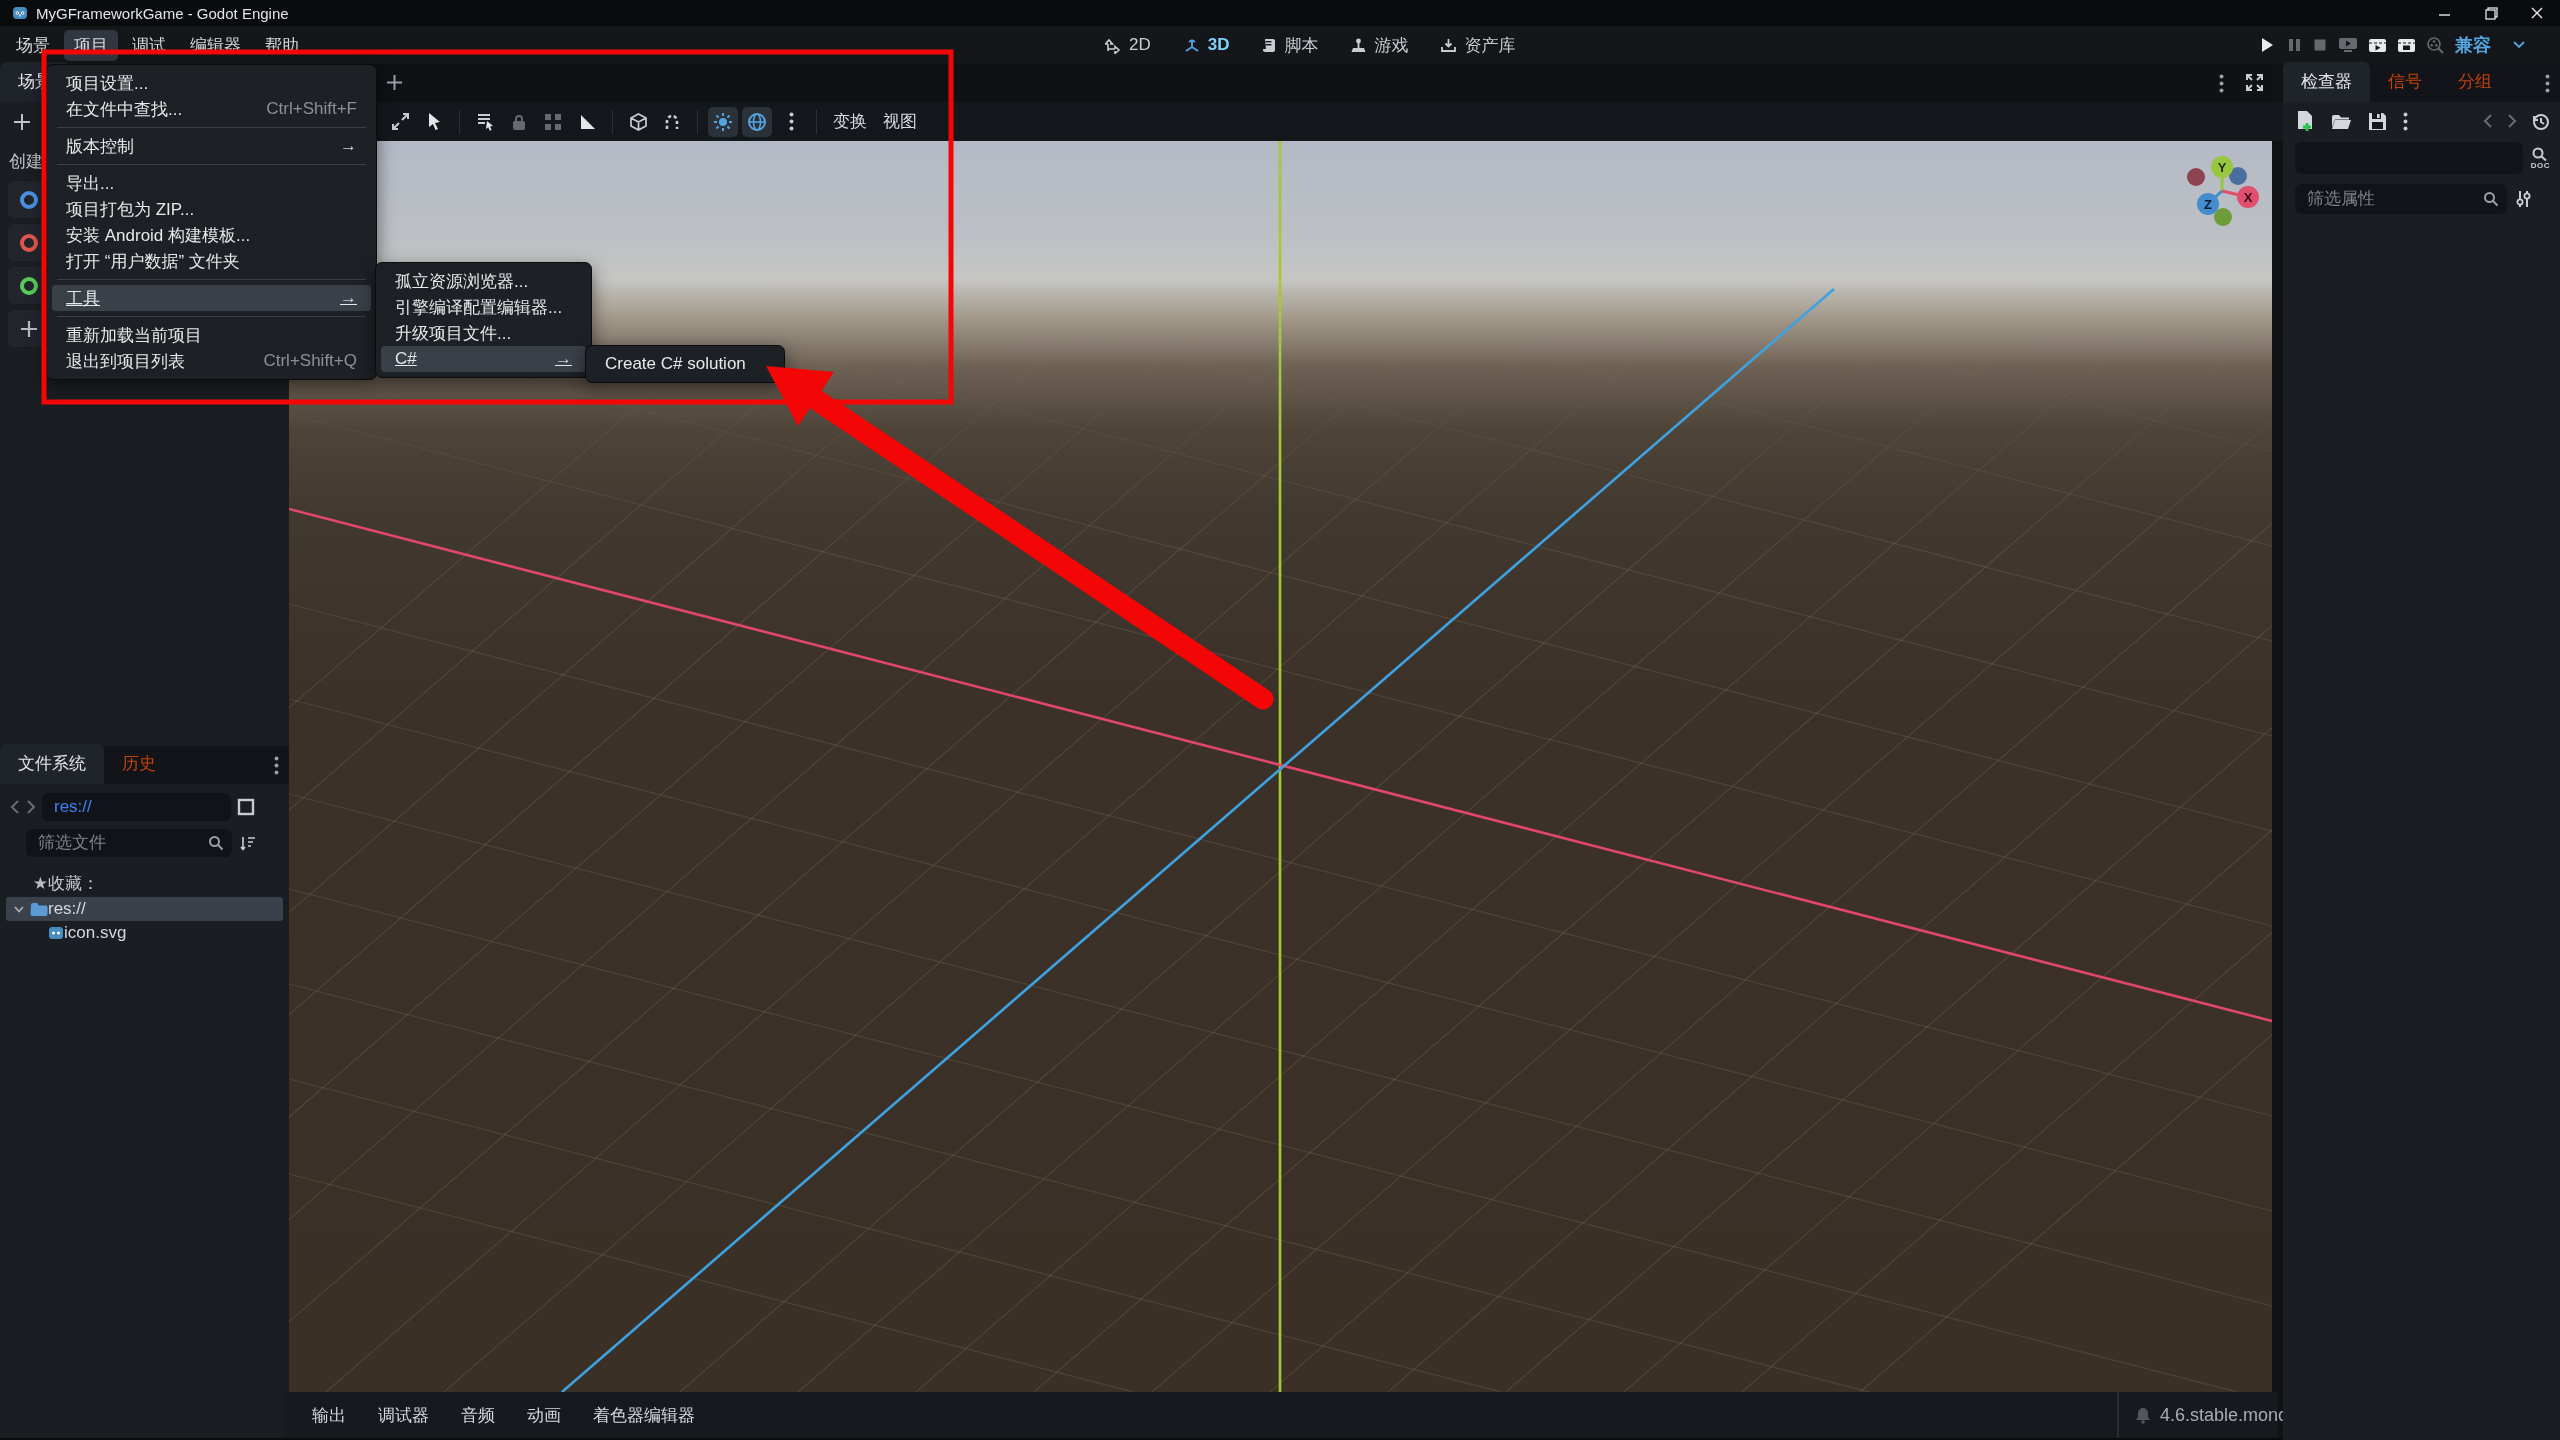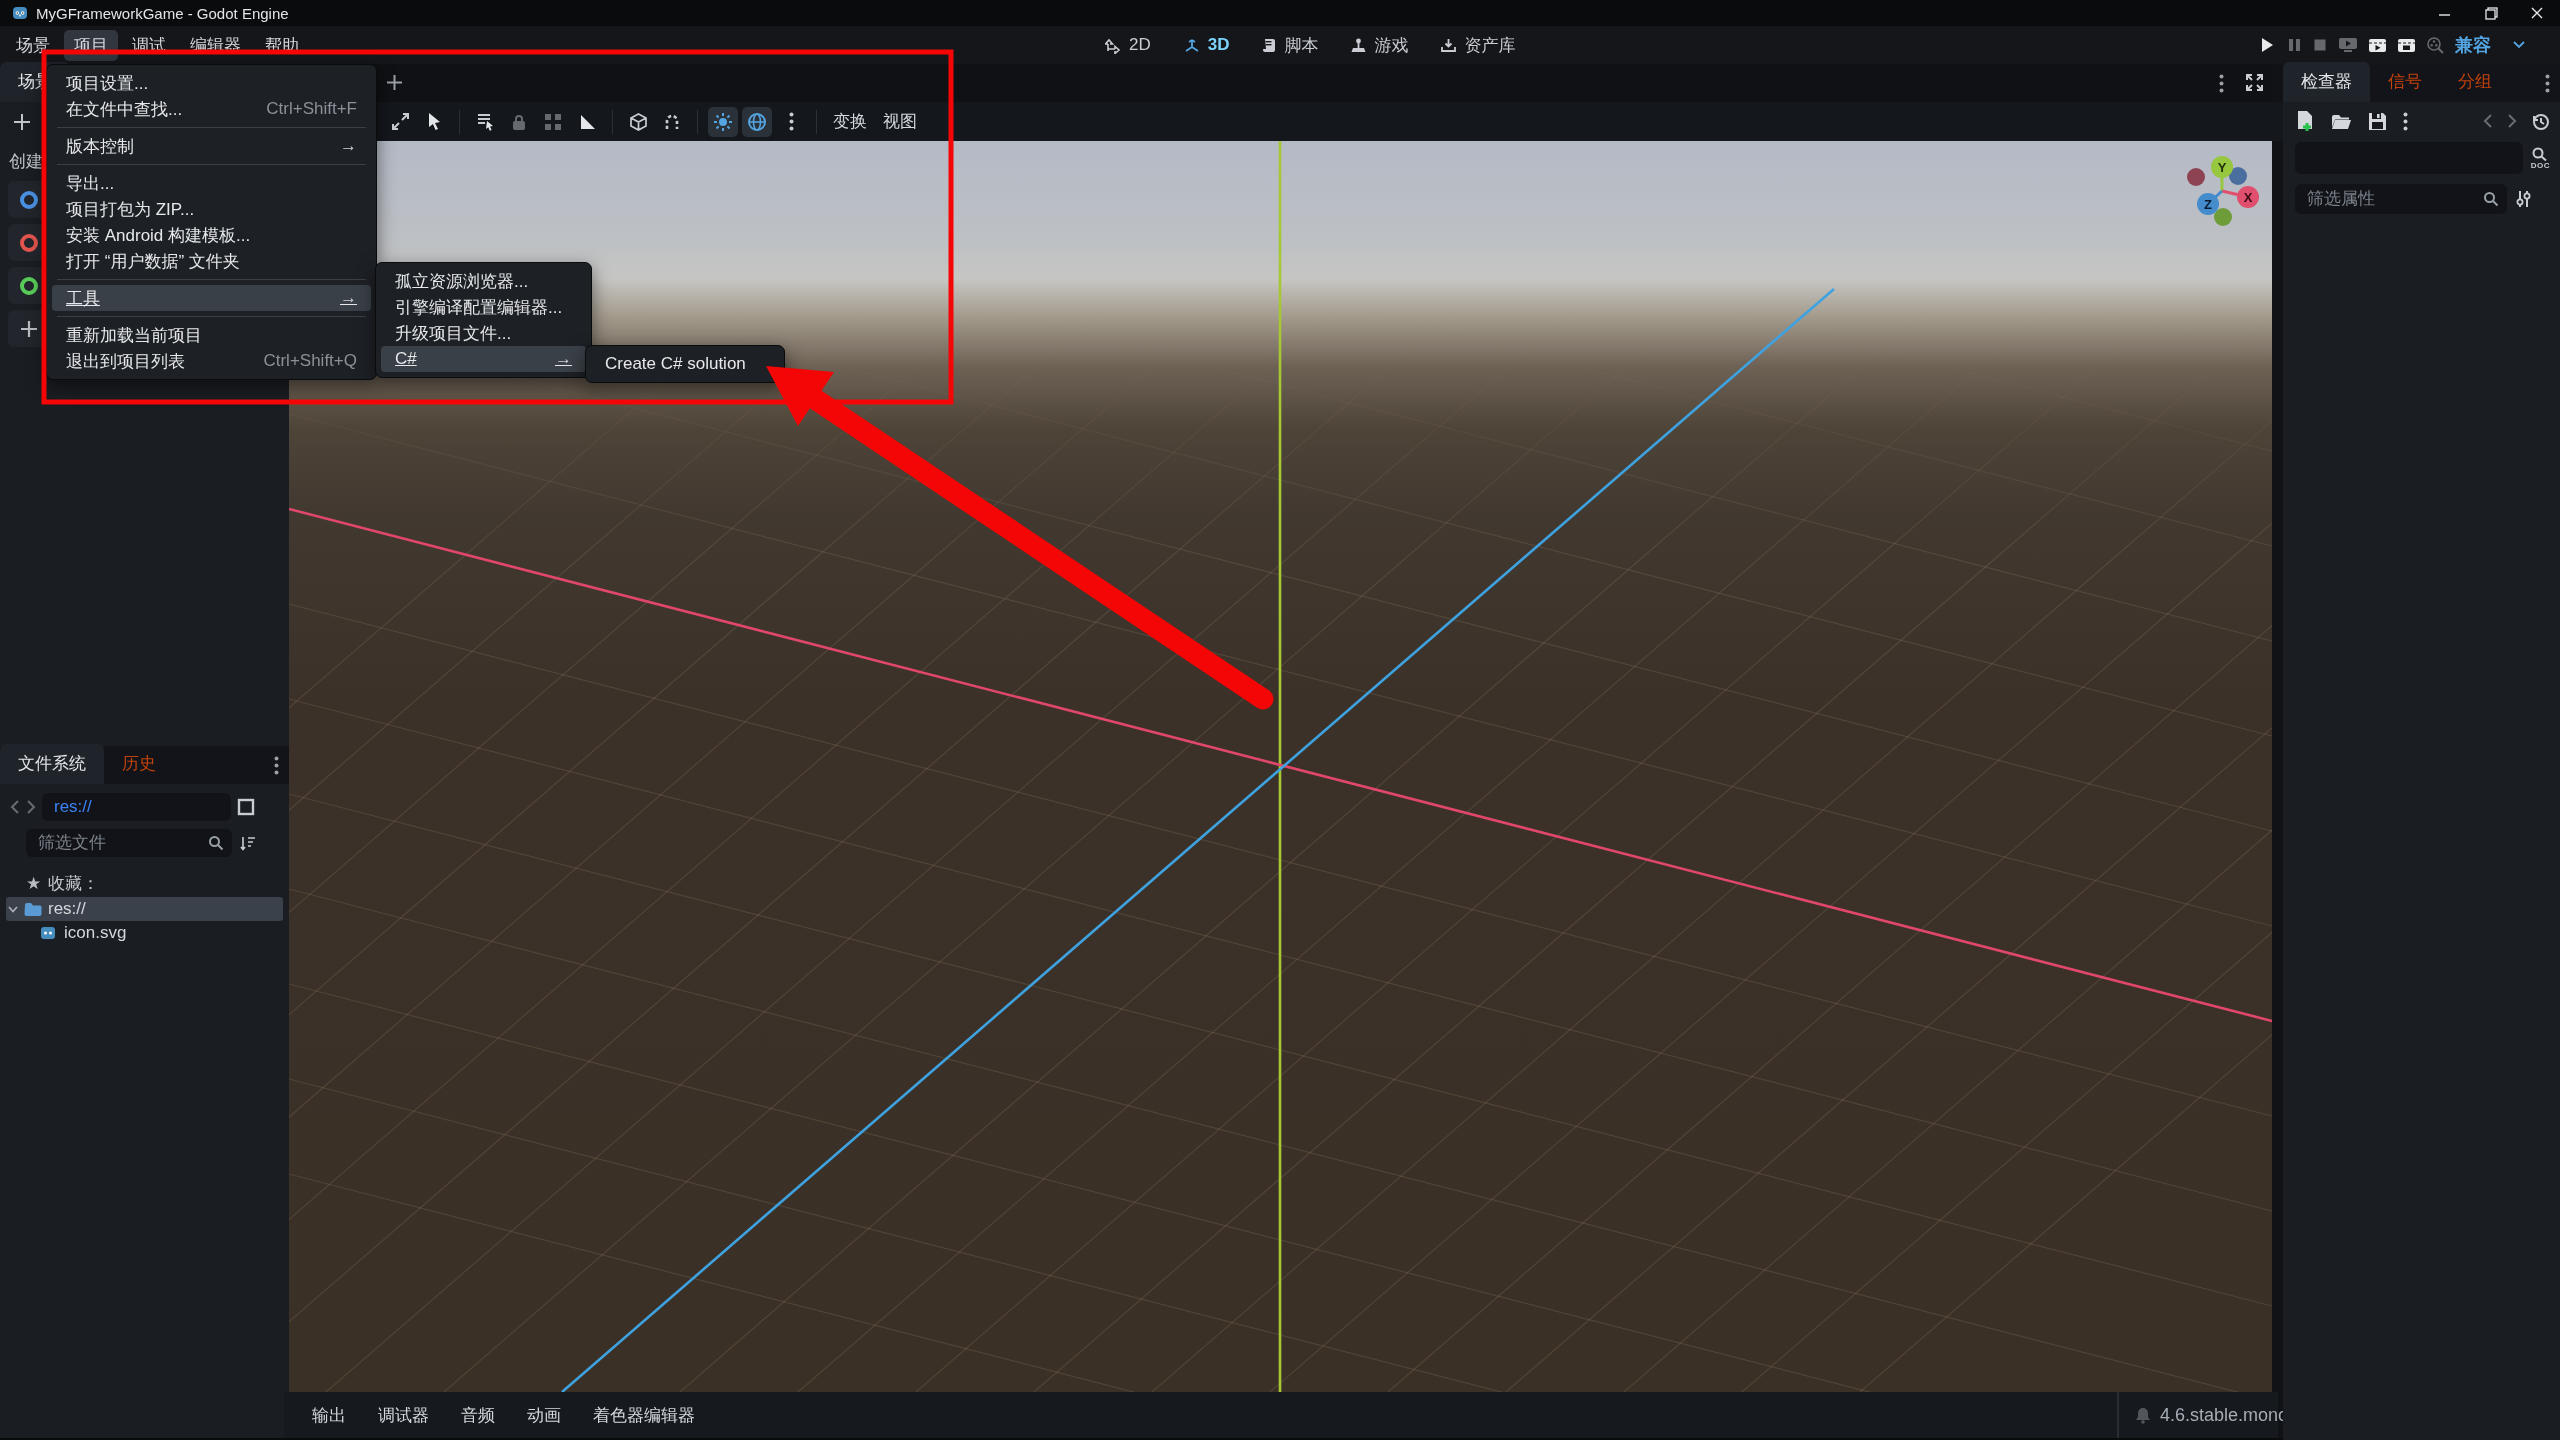--- a/index.html
+++ b/index.html
@@ -1,21 +1,21 @@
 <!DOCTYPE html>
 <html><head>
 <meta charset="utf-8">
 <style>
   html,body{margin:0;padding:0;background:#0b0c0e;}
   #app{position:relative;width:2560px;height:1440px;overflow:hidden;
        font-family:"Liberation Sans","DejaVu Sans",sans-serif;color:#d6d9dd;
        background:#101216;}
   .abs{position:absolute;}
   .row{display:flex;align-items:center;}
-  .icon{display:inline-flex;align-items:center;justify-content:flex-start;}
+  .icon{display:inline-flex;align-items:center;justify-content:flex-end;}
   .dim{opacity:.45;}
   
   #titlebar{left:0;top:0;width:2560px;height:26px;background:#0a0b0d;}
   #titlebar .title{font-size:15px;color:#e2e4e7;}
   .winbtn{width:46px;height:26px;display:flex;align-items:center;justify-content:center;color:#e8eaec;}
   #toolbar-row{left:0;top:26px;width:2560px;height:38px;background:#14161a;}
   .menu-item{font-size:17px;padding:4px 10px;border-radius:5px;color:#d6d9dd;}
   .menu-item.active{background:#31363f;}
   .ws-item{font-size:17px;display:flex;gap:7px;align-items:center;padding:4px 10px;border-radius:5px;color:#c9cdd3;}
   .ws-item.active{color:#7dd3fc;font-weight:bold;justify-content:center;}

